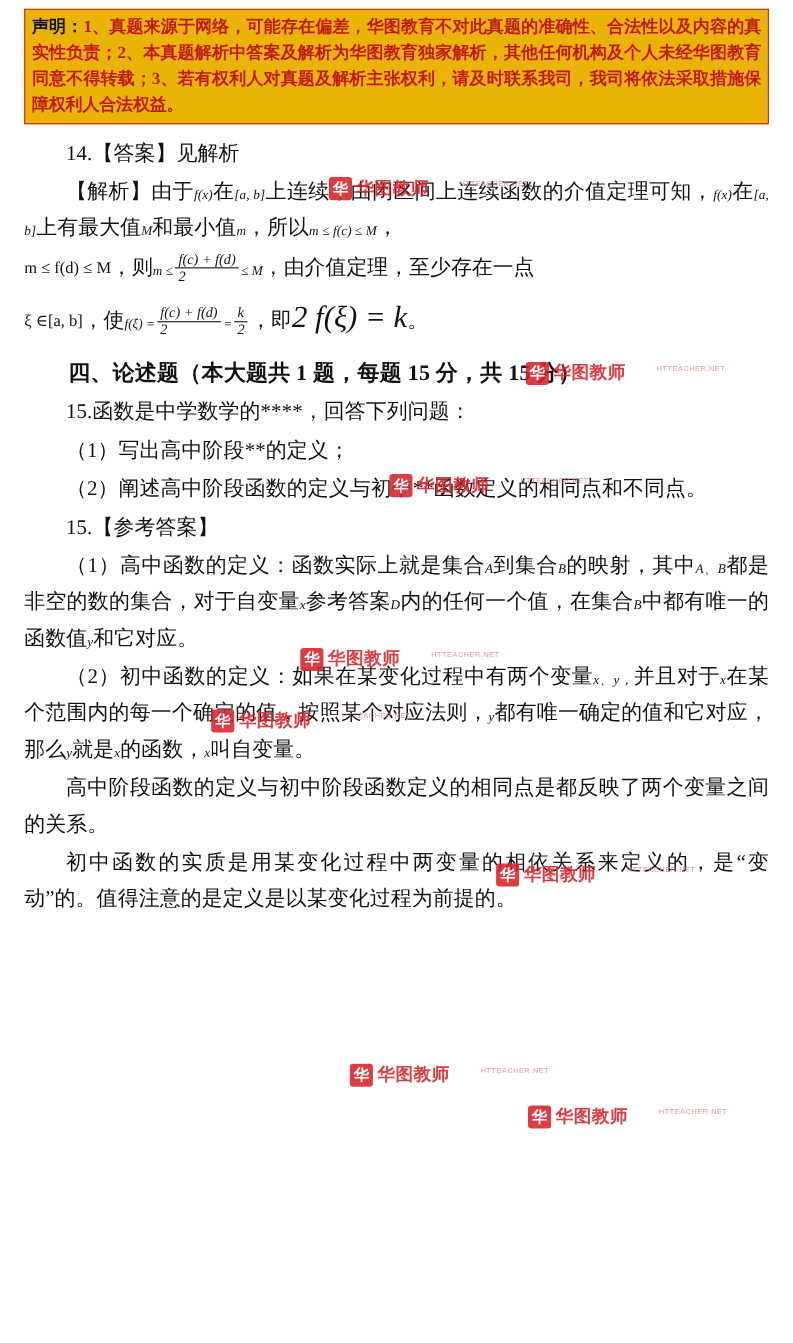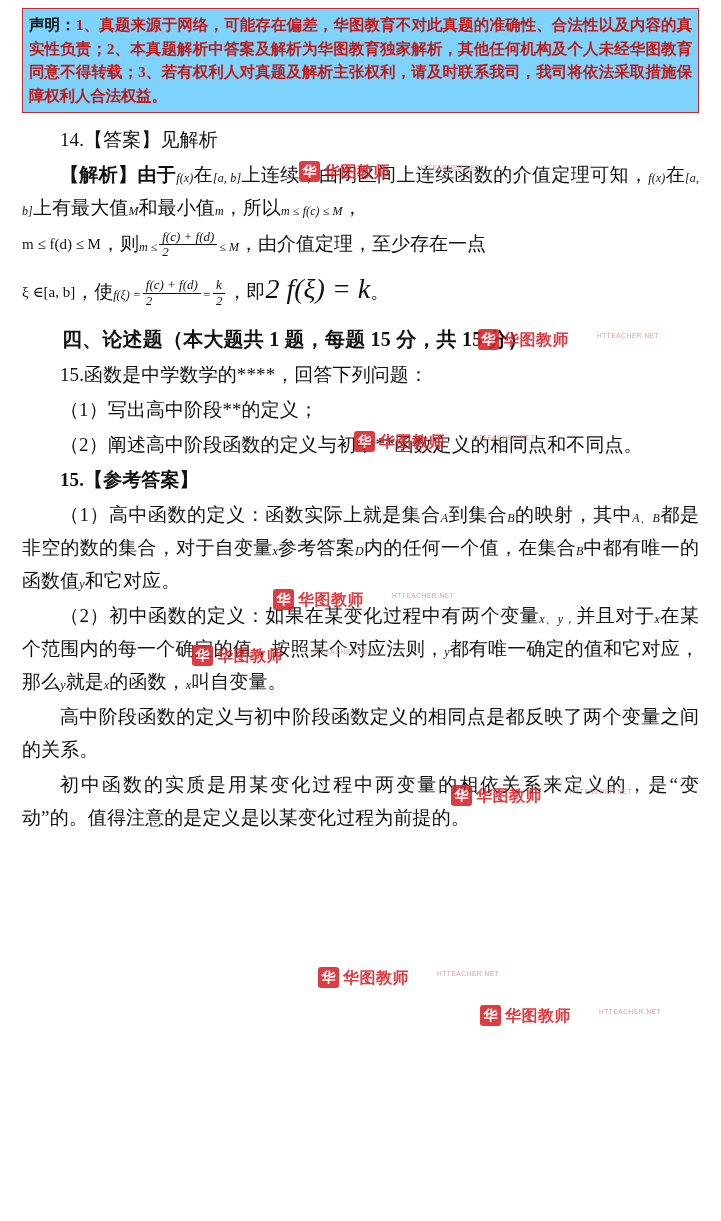--- a/index.html
+++ b/index.html
@@ -20,21 +20,21 @@
     position: relative;
     width: 721px;
     height: 1221px;
     box-sizing: border-box;
     padding: 8px 22px 0 22px;
   }
 
   
   .disclaimer {
     border: 1px solid #c22a2a;
-    background: #7dd3fc;
+    background: #eab308;
     color: #c01a1a;
     font-size: 15.5px;
     line-height: 1.52;
     padding: 4px 6px 5px 6px;
     margin: 0 0 10px 0;
     text-align: justify;
     font-weight: 600;
     font-family: "Liberation Serif", "DejaVu Serif", serif;
     letter-spacing: -0.2px;
   }
@@ -57,21 +57,21 @@
 
   .heading {
     font-size: 20px;
     font-weight: bold;
     line-height: 1.7;
     margin: 6px 0 2px 0;
     text-indent: 2em;
     letter-spacing: 0.2px;
   }
 
-  b.tag { font-weight: bold; }
+  b.tag { font-weight: normal; }
 
   
   .m {
     font-family: "Liberation Serif", "DejaVu Serif", serif;
     font-size: 15px;
     vertical-align: 1px;
   }
   .m-sm {
     font-family: "Liberation Serif", "DejaVu Serif", serif;
     font-style: italic;

